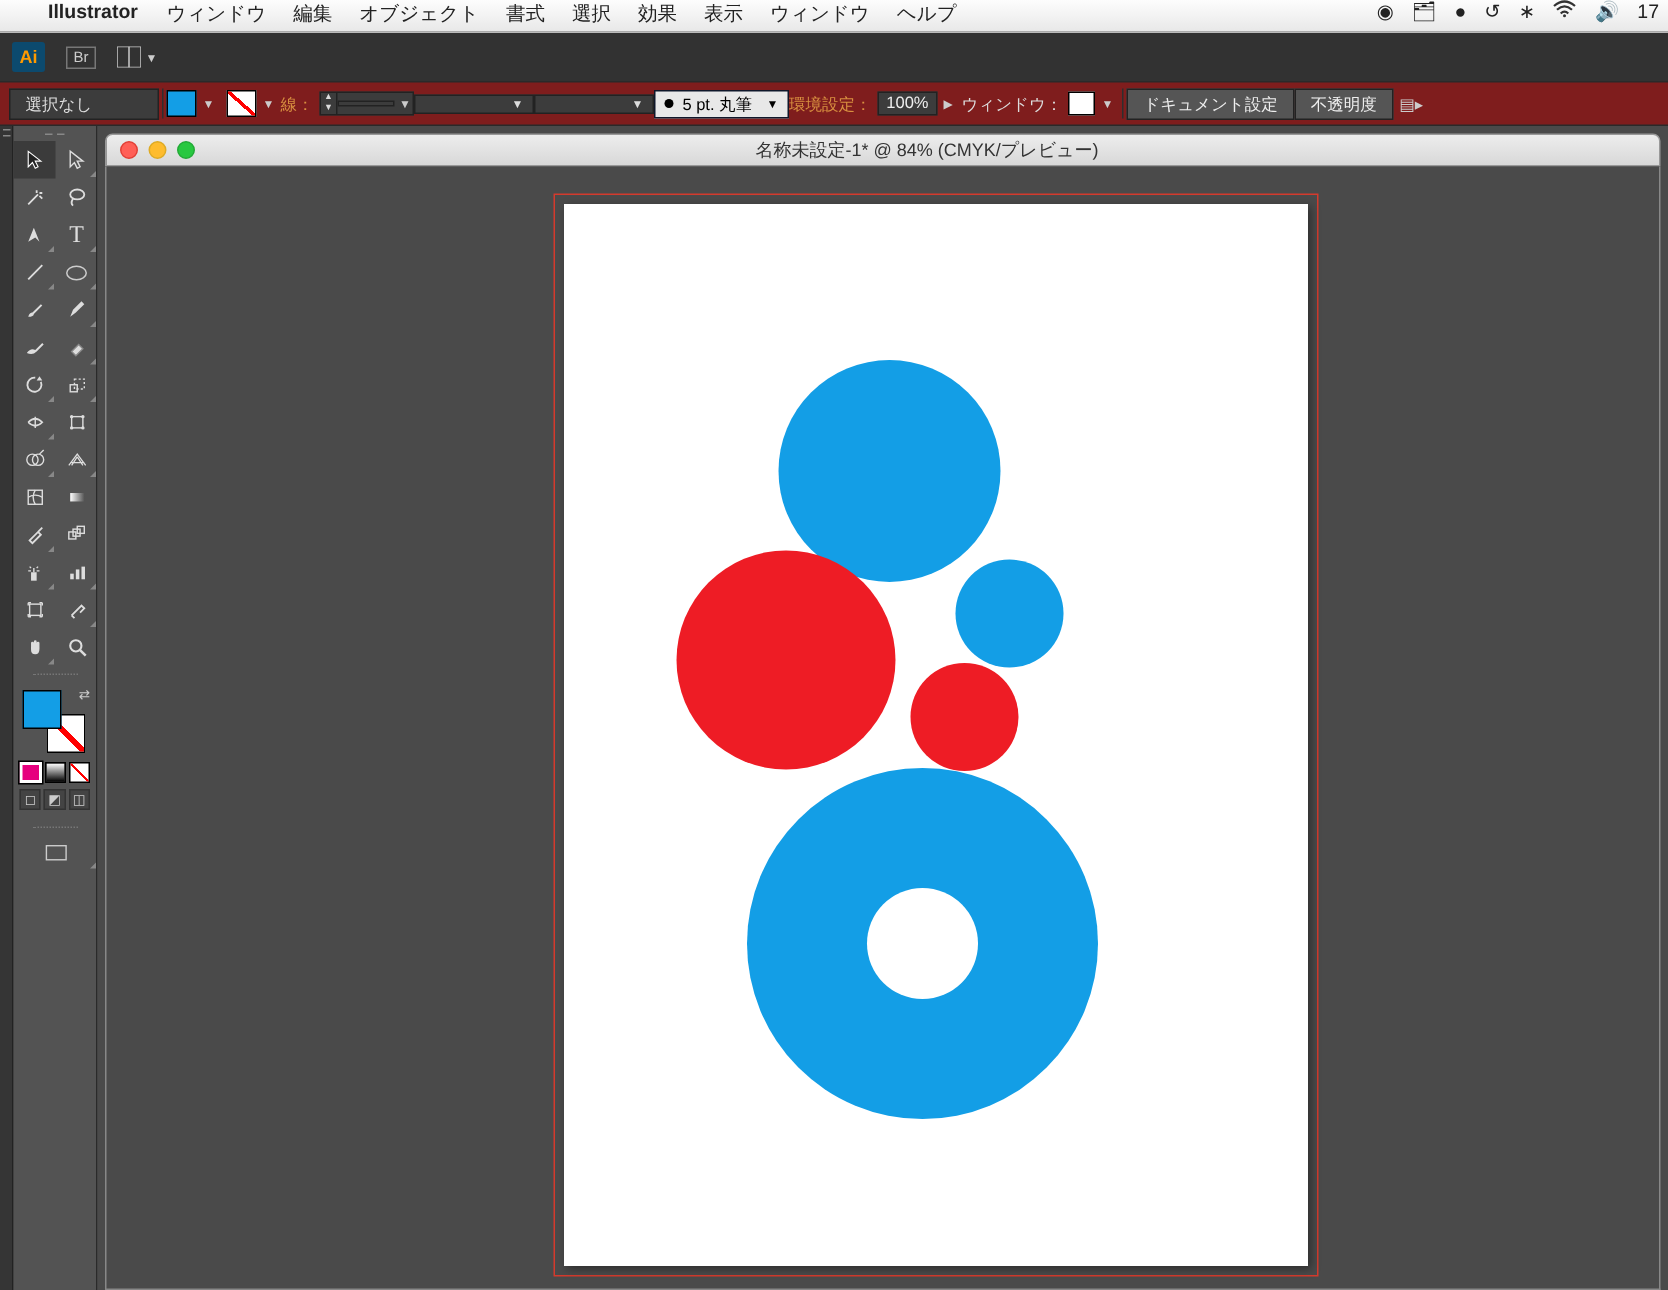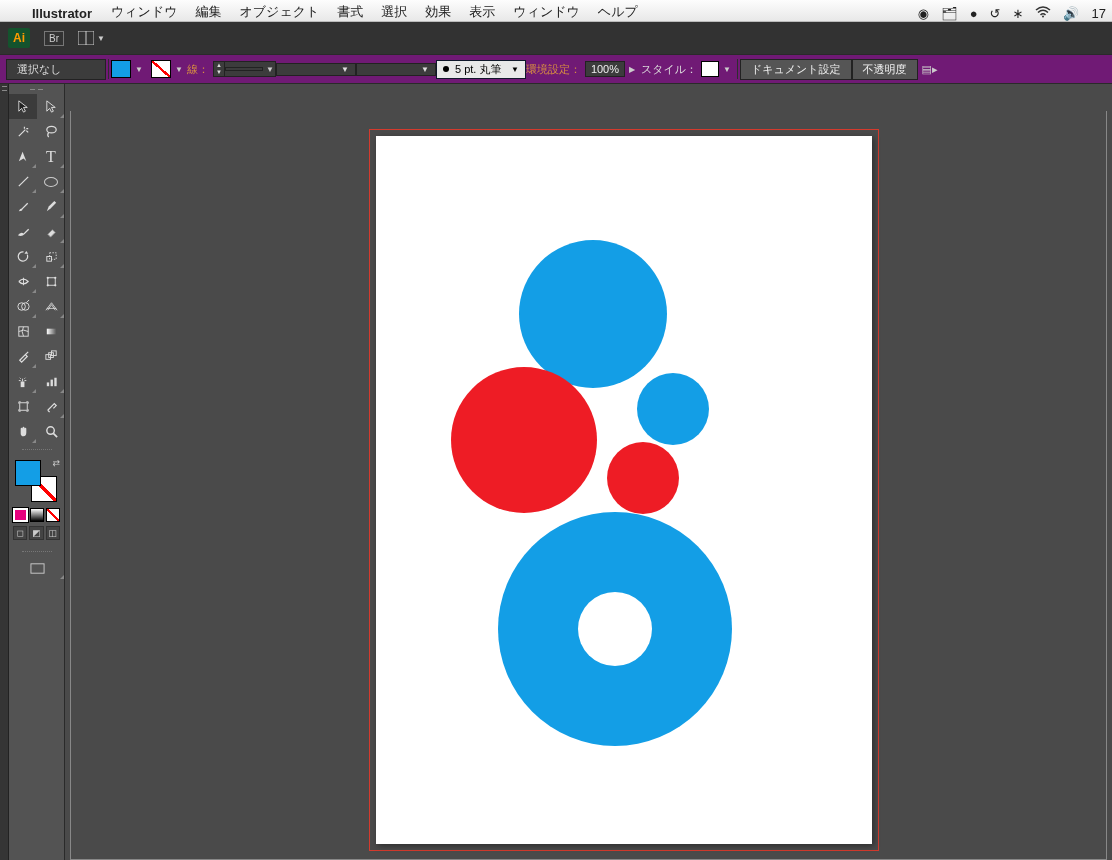--- a/index.html
+++ b/index.html
@@ -1,34 +1,34 @@
 <!DOCTYPE html>
 <html><head>
 <meta charset="utf-8">
 <style>
 * { margin: 0; padding: 0; box-sizing: border-box; font-family: "Hiragino Kaku Gothic Pro", "Meiryo", sans-serif; }
 body { width: 1112px; height: 860px; background: #4a4a4a; overflow: hidden; position: relative; }
 
 
-.mac-menubar { height: 22px; background: linear-gradient(#fdfdfd,#e8e8e8); display:flex; align-items:flex-end; font-size:13px; color:#222; border-bottom:1px solid #bbb;}
+.mac-menubar { height: 22px; background: linear-gradient(#fdfdfd,#e8e8e8); display:flex; align-items:flex-start; font-size:13px; color:#222; border-bottom:1px solid #bbb;}
 .mac-menubar .apple { width:22px; text-align:center; font-size:15px;}
 .mac-menubar .appname { font-weight:bold; padding:0 10px;}
 .mac-menubar .mitem { padding:0 9px; cursor:default;}
 .mac-menubar .spacer { flex:1;}
 .mac-menubar .ricon { padding:0 6px; font-size:13px;}
 
 
 .app-bar { height:32px; background:#323232; display:flex; align-items:center; padding:0 8px; gap:14px;}
-.ai-logo { width:22px; height:20px; background:#14532d; color:#ff9a00; font-weight:bold; font-size:12px; display:flex; align-items:center; justify-content:center; border-radius:2px;}
+.ai-logo { width:22px; height:20px; background:#0c4a6e; color:#ff9a00; font-weight:bold; font-size:12px; display:flex; align-items:center; justify-content:center; border-radius:2px;}
 .br-badge { border:1px solid #777; color:#ccc; font-size:10px; padding:1px 4px;}
 .layout-ico { color:#ccc; font-size:14px; display:flex; align-items:center;}
 .layout-ico .tri { font-size:8px; margin-left:3px;}
 
 
-.control-bar { height:30px; background:#701a75; border-top:1px solid #2a2a2a; border-bottom:1px solid #2a2a2a; display:flex; align-items:center; padding:0 6px; font-size:11px; color:#ddd; gap:0;}
+.control-bar { height:30px; background:#7f1d1d; border-top:1px solid #2a2a2a; border-bottom:1px solid #2a2a2a; display:flex; align-items:center; padding:0 6px; font-size:11px; color:#ddd; gap:0;}
 .ctrl-seg { display:flex; align-items:center; gap:4px;}
 .sel-label { background:#3c3c3c; border:1px solid #222; padding:2px 10px; min-width:100px;}
 .fill-sw { width:20px; height:18px; background:#139ee6; border:1px solid #000;}
 .stroke-sw { width:20px; height:18px; background:#fff; border:1px solid #000; position:relative;}
 .stroke-sw::after{content:"";position:absolute;left:0;top:0;right:0;bottom:0;background:linear-gradient(to top right, transparent 45%, red 45%, red 55%, transparent 55%);}
 .tri-btn { width:12px; font-size:8px; color:#ccc;}
 .orange-lbl { color:#d89040;}
 .num-field { background:#3c3c3c; border:1px solid #222; padding:1px 4px; min-width:40px; text-align:center; color:#eee;}
 .dd { background:#3c3c3c; border:1px solid #222; padding:1px 6px; min-width:70px; display:flex; align-items:center;}
 .dd.wide{min-width:80px;}
@@ -163,21 +163,21 @@
       <span class="dot"></span>
       <span>5 pt. 丸筆</span>
       <span class="arr">▼</span>
     </div>
   <div class="ctrl-seg">
     <span class="orange-lbl">環境設定：</span>
     <div class="num-field">100%</div>
     <span class="tri-btn">▶</span>
   </div>
   <div class="ctrl-seg">
-    <span>スタイル：</span>
+    <span>ウィンドウ：</span>
     <div class="style-sw"></div>
       <span class="tri-btn">▼</span>
   </div>
   <div class="divider"></div>
   <div class="btn">ドキュメント設定</div>
   <div class="btn">不透明度</div>
   <div class="flyout-ico">▤▸</div>
 </div>
 
 <div class="main">
@@ -391,20 +391,28 @@
     <div class="tool-sep"></div>
     <div class="tool" style="width:56px;height:24px;">
         <svg viewBox="0 0 16 12" width="16" height="12">
           <rect x="1" y="1" width="14" height="10" fill="none" stroke="#ccc"></rect>
         </svg>
         <div class="corner"></div>
       </div>
   </div>
 
   <div class="canvas-wrap">
+    <div class="doc-titlebar">
+      <div class="traffic">
+        <div class="tl r"></div>
+        <div class="tl y"></div>
+        <div class="tl g"></div>
+      </div>
+      <div class="doc-title">名称未設定-1* @ 84% (CMYK/プレビュー)</div>
+    </div>
     <div class="doc-body">
       <div class="bleed"></div>
       <div class="artboard" id="artboard">
           <div class="shape" style="left: 143px; top: 104px; width: 148px; height: 148px; background: rgb(19, 158, 230);"></div>
           <div class="shape" style="left: 75px; top: 231px; width: 146px; height: 146px; background: rgb(238, 28, 37);"></div>
           <div class="shape" style="left: 261px; top: 237px; width: 72px; height: 72px; background: rgb(19, 158, 230);"></div>
           <div class="shape" style="left: 231px; top: 306px; width: 72px; height: 72px; background: rgb(238, 28, 37);"></div>
           <div class="shape" style="left: 122px; top: 376px; width: 234px; height: 234px; background: rgb(19, 158, 230);">
             <div style="position: absolute; background: rgb(255, 255, 255); border-radius: 50%; left: 80px; top: 80px; width: 74px; height: 74px;"></div>
           </div>

